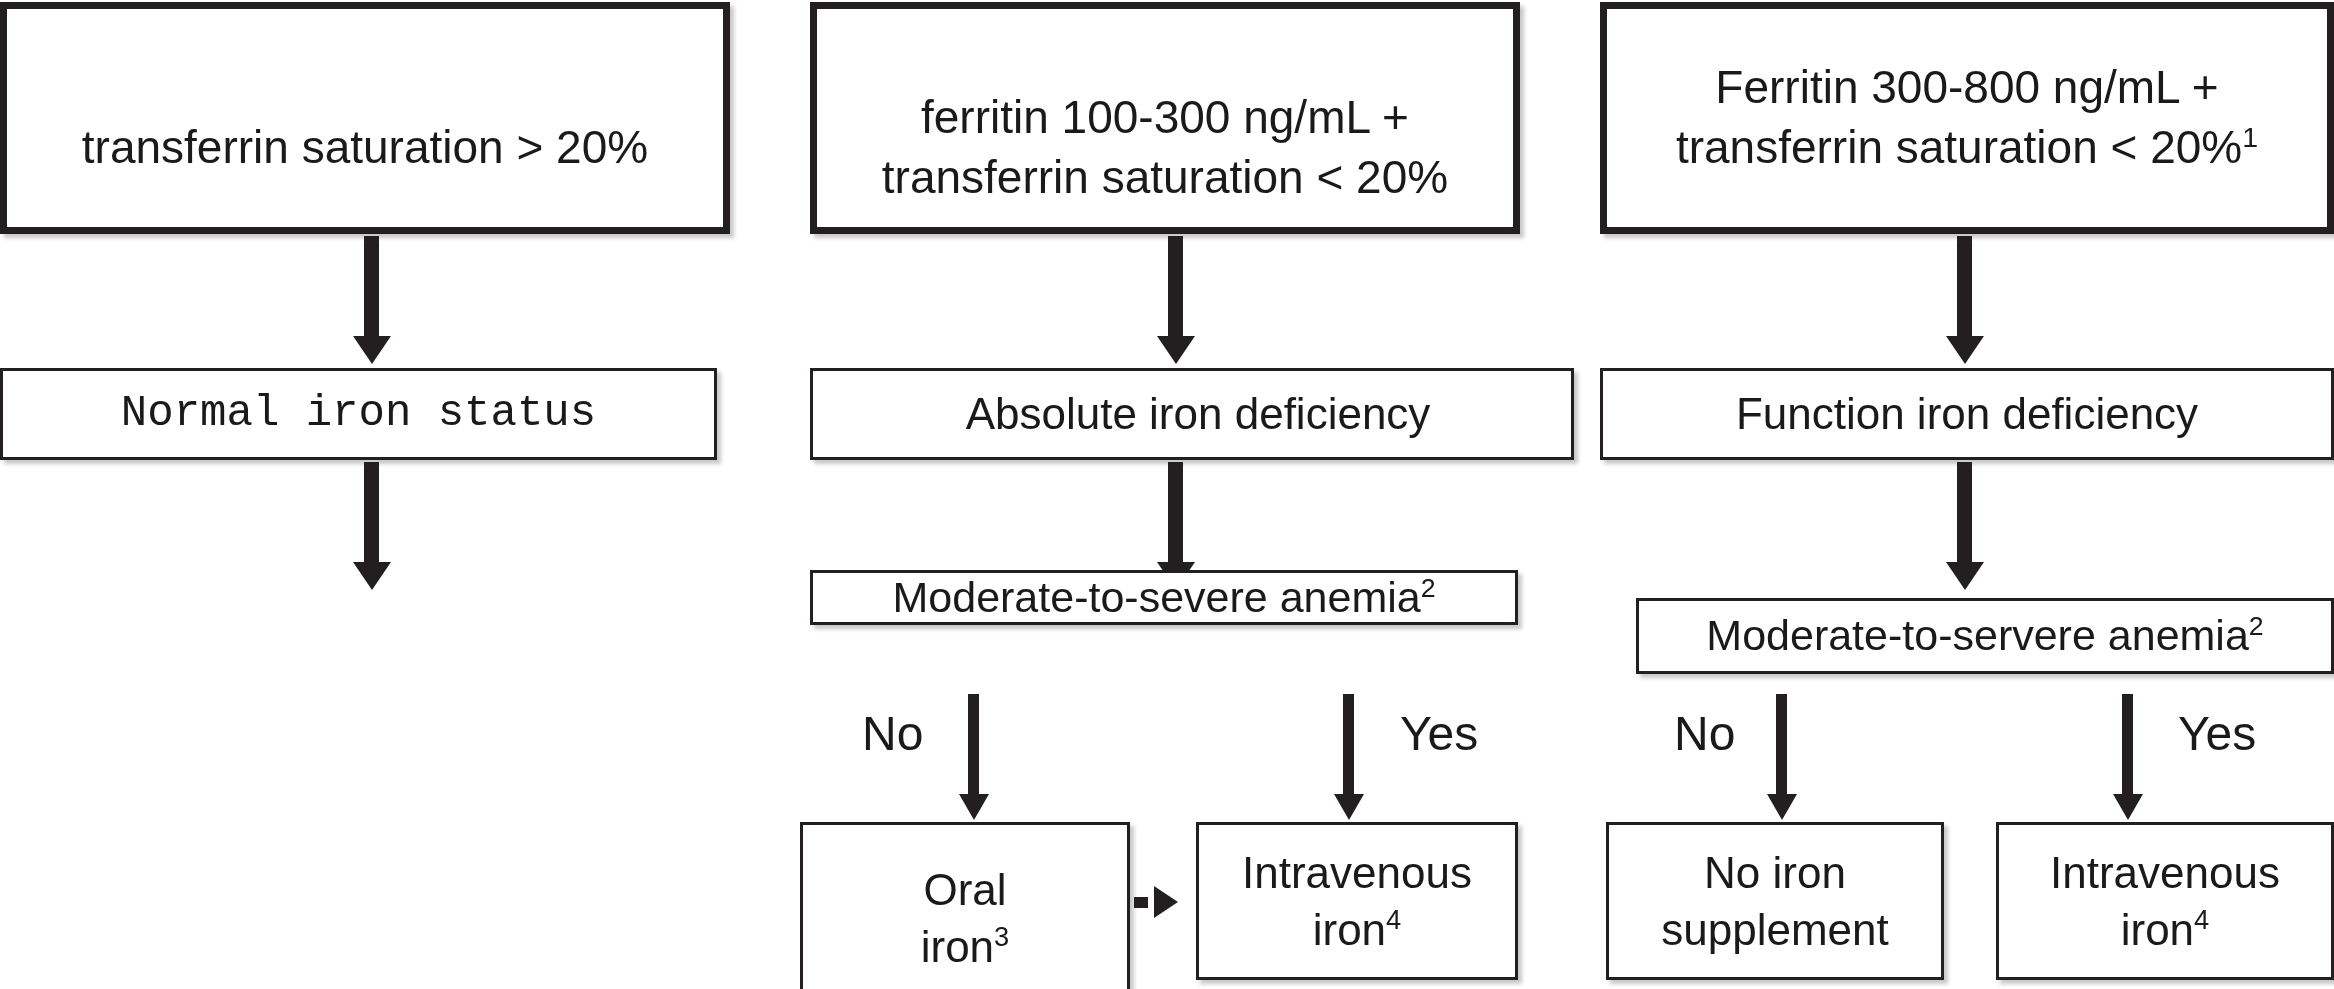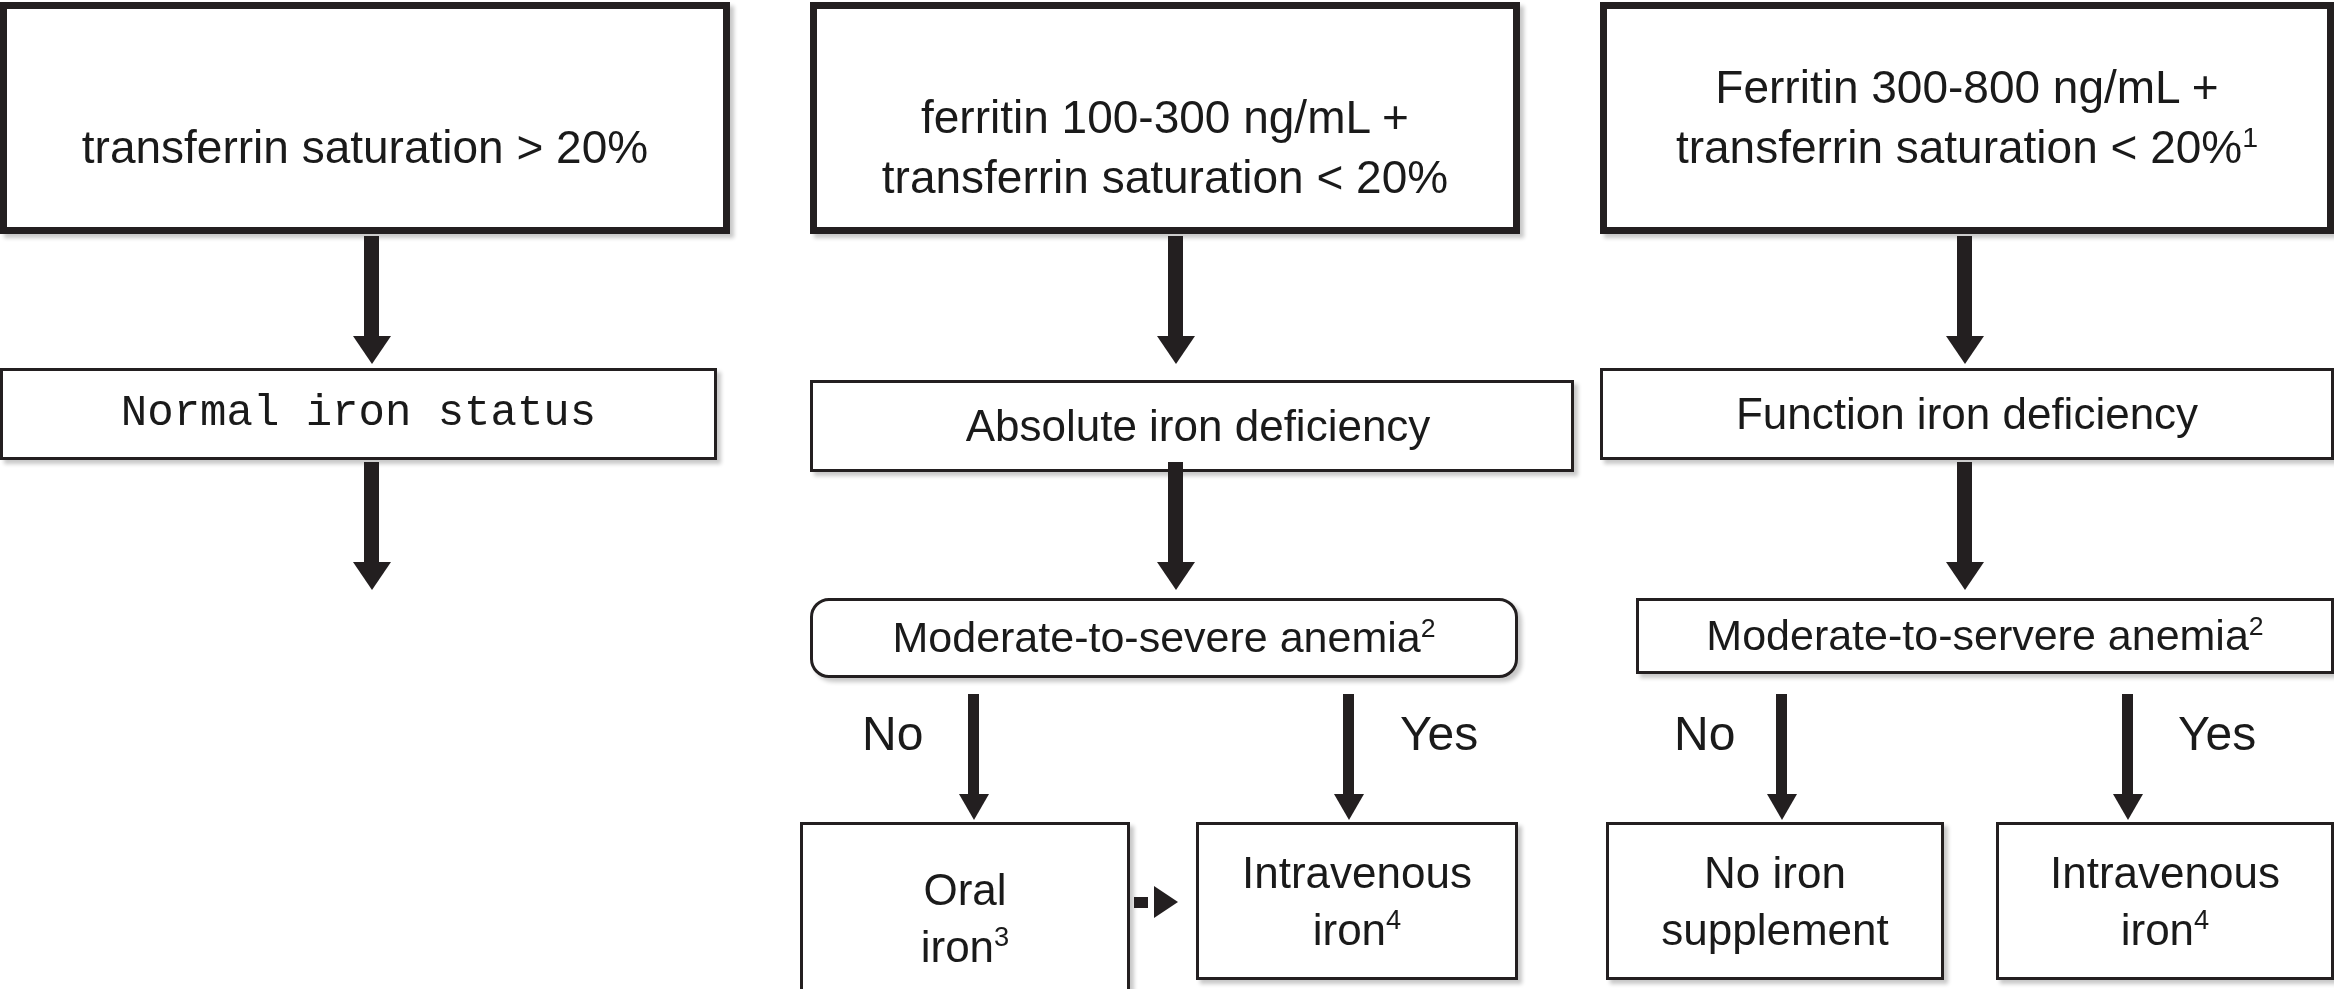--- a/index.html
+++ b/index.html
@@ -146,30 +146,30 @@
       <span>ferritin 100-300 ng/mL +</span><br>
       <span>transferrin saturation &lt; 20%</span>
     </span>
   </div>
 
   <div class="arrow down thick" style="left:1168px; top:236px; height:126px;">
     <div class="shaft" style="height:100px;"></div>
     <div class="head" style="top:100px;"></div>
   </div>
 
-  <div class="node fs-mid" style="left:810px; top:380px; width:764px; height:92px;padding-left:12px;">
+  <div class="node fs-mid" style="left:810px; top:368px; width:764px; height:92px;padding-left:12px;">
     <span class="txt">Absolute iron deficiency</span>
   </div>
 
   <div class="arrow down thick" style="left:1168px; top:462px; height:126px;">
     <div class="shaft" style="height:100px;"></div>
     <div class="head" style="top:100px;"></div>
   </div>
 
-  <div class="node fs-small" style="left:810px; top:598px; width:708px; height:80px;border-radius:19px;">
+  <div class="node fs-small" style="left:810px; top:570px; width:708px; height:55px;">
     <span class="txt"><span>Moderate-to-severe anemia</span><sup>2</sup></span>
   </div>
 
   <span class="branch-label" style="left:862px; top:706px;">No</span>
   <div class="arrow down" style="left:968px; top:694px; height:126px;">
     <div class="shaft" style="height:100px;"></div>
     <div class="head" style="top:100px;"></div>
   </div>
 
   <span class="branch-label" style="left:1400px; top:706px;">Yes</span>

